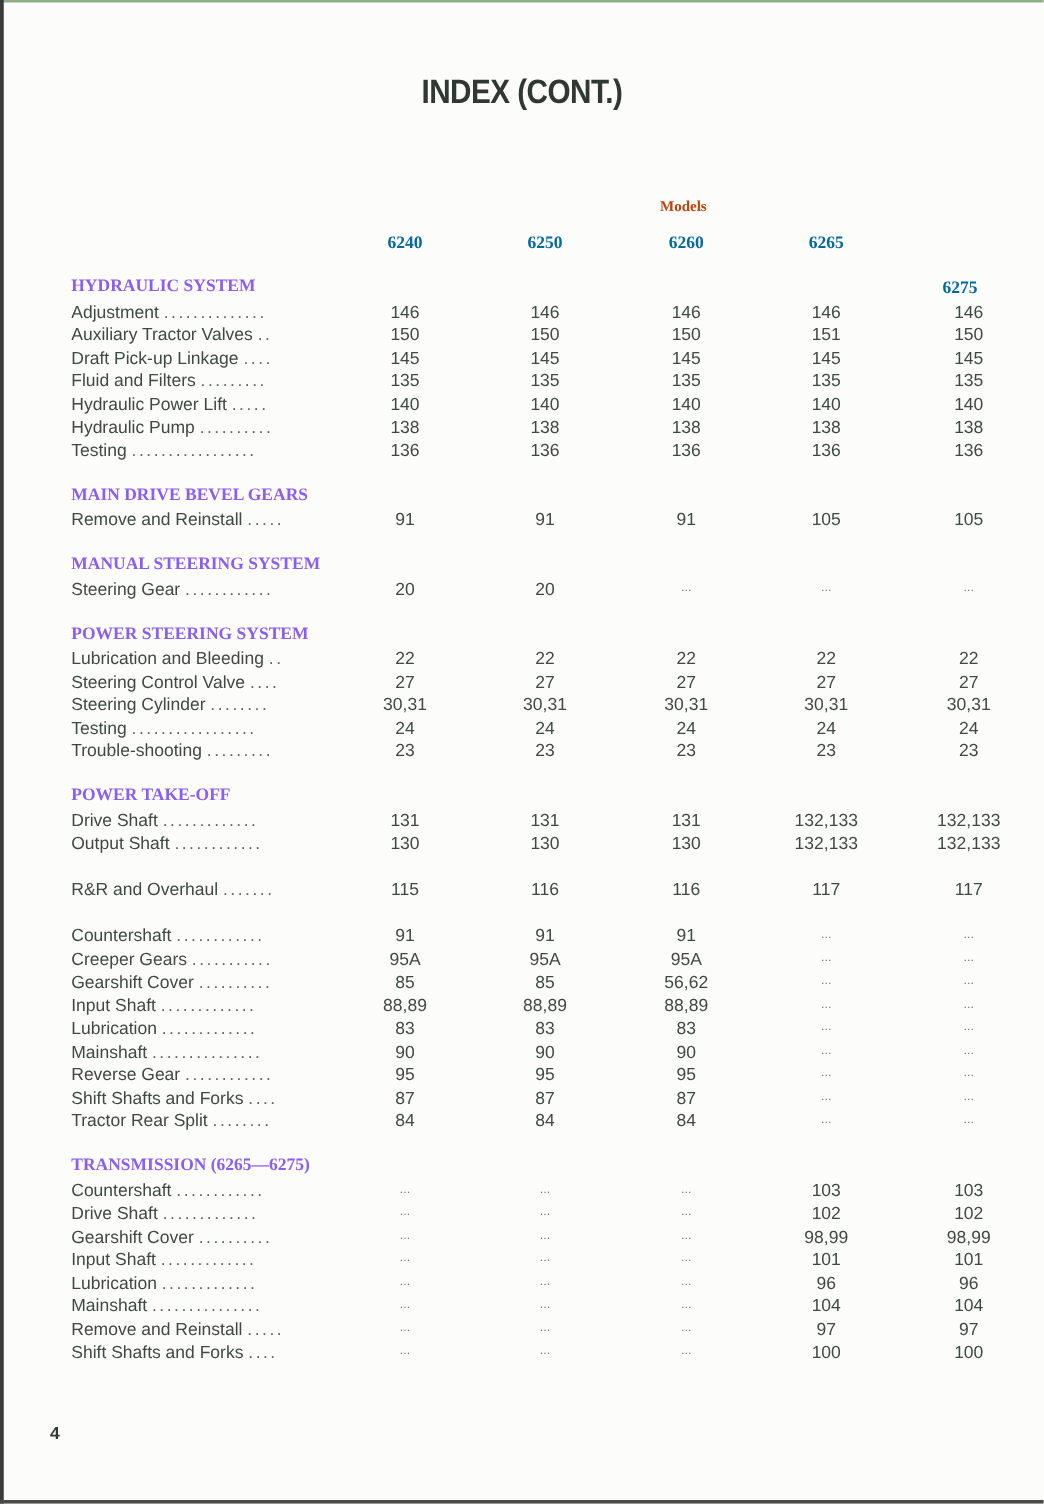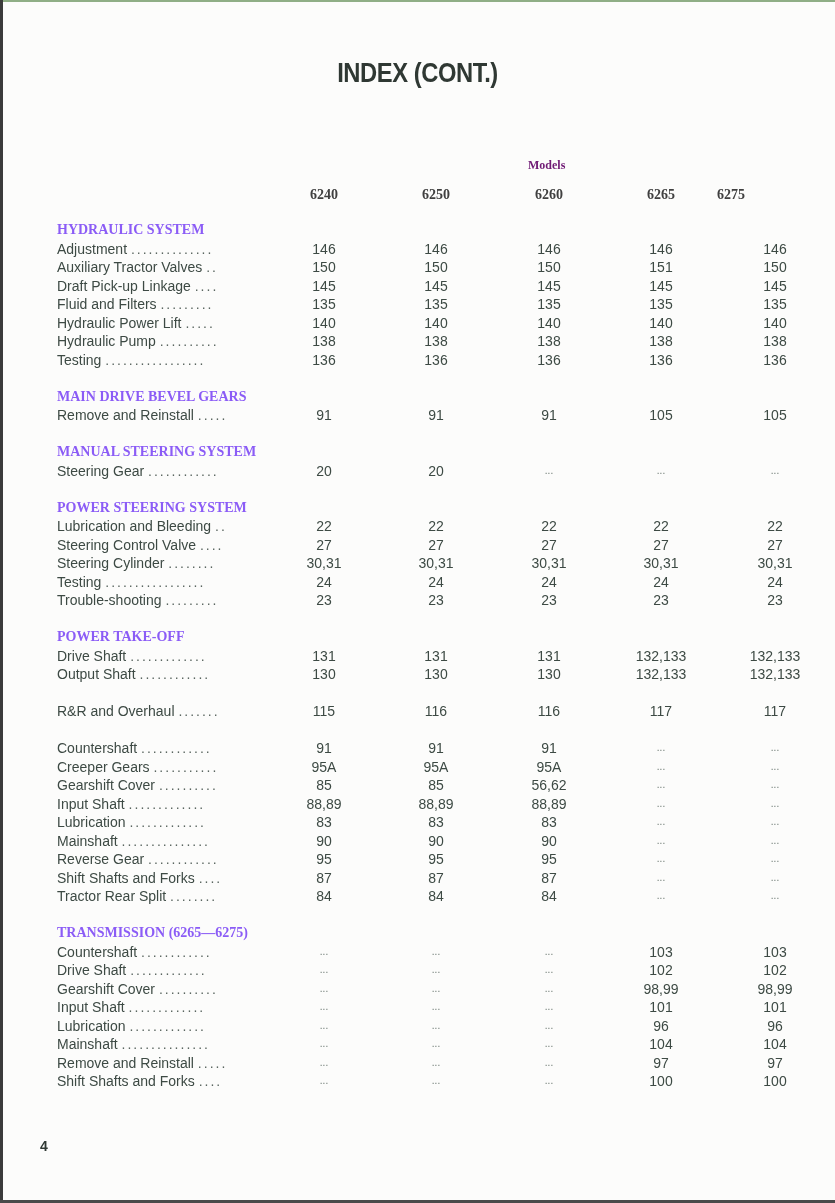--- a/index.html
+++ b/index.html
@@ -38,38 +38,38 @@
       letter-spacing: -0.5px;
       color: #2f3833;
       transform: scaleX(0.88);
     }
     .models-label {
       position: absolute;
       left: 528px;
       top: 158px;
       font-size: 12px;
       font-weight: bold;
-      color: #701a75;
+      color: #c2410c;
       font-family: "Liberation Serif", serif;
     }
     .col-headers {
       position: absolute;
       top: 187px;
       left: 0;
       width: 835px;
       height: 18px;
     }
     .col-header {
       position: absolute;
       width: 80px;
       text-align: center;
       font-weight: bold;
       font-size: 14px;
       font-family: "Liberation Serif", serif;
-      color: #404040;
+      color: #0369a1;
     }
     .content {
       position: absolute;
       left: 57px;
       top: 221px;
       width: 770px;
     }
     .section {
       margin-bottom: 18.5px;
     }
@@ -113,21 +113,21 @@
     }
     .c0 { left: 227px; }
     .c1 { left: 339px; }
     .c2 { left: 452px; }
     .c3 { left: 564px; }
     .c4 { left: 678px; }
     .hc0 { left: 284px; }
     .hc1 { left: 396px; }
     .hc2 { left: 509px; }
     .hc3 { left: 621px; }
-    .hc4 { left: 691px; }
+    .hc4 { left: 728px; margin-top: 36px; }
     .page-number {
       position: absolute;
       left: 40px;
       top: 1138px;
       font-family: "Liberation Sans", sans-serif;
       font-weight: bold;
       font-size: 14px;
       color: #2f3833;
     }
   </style>

